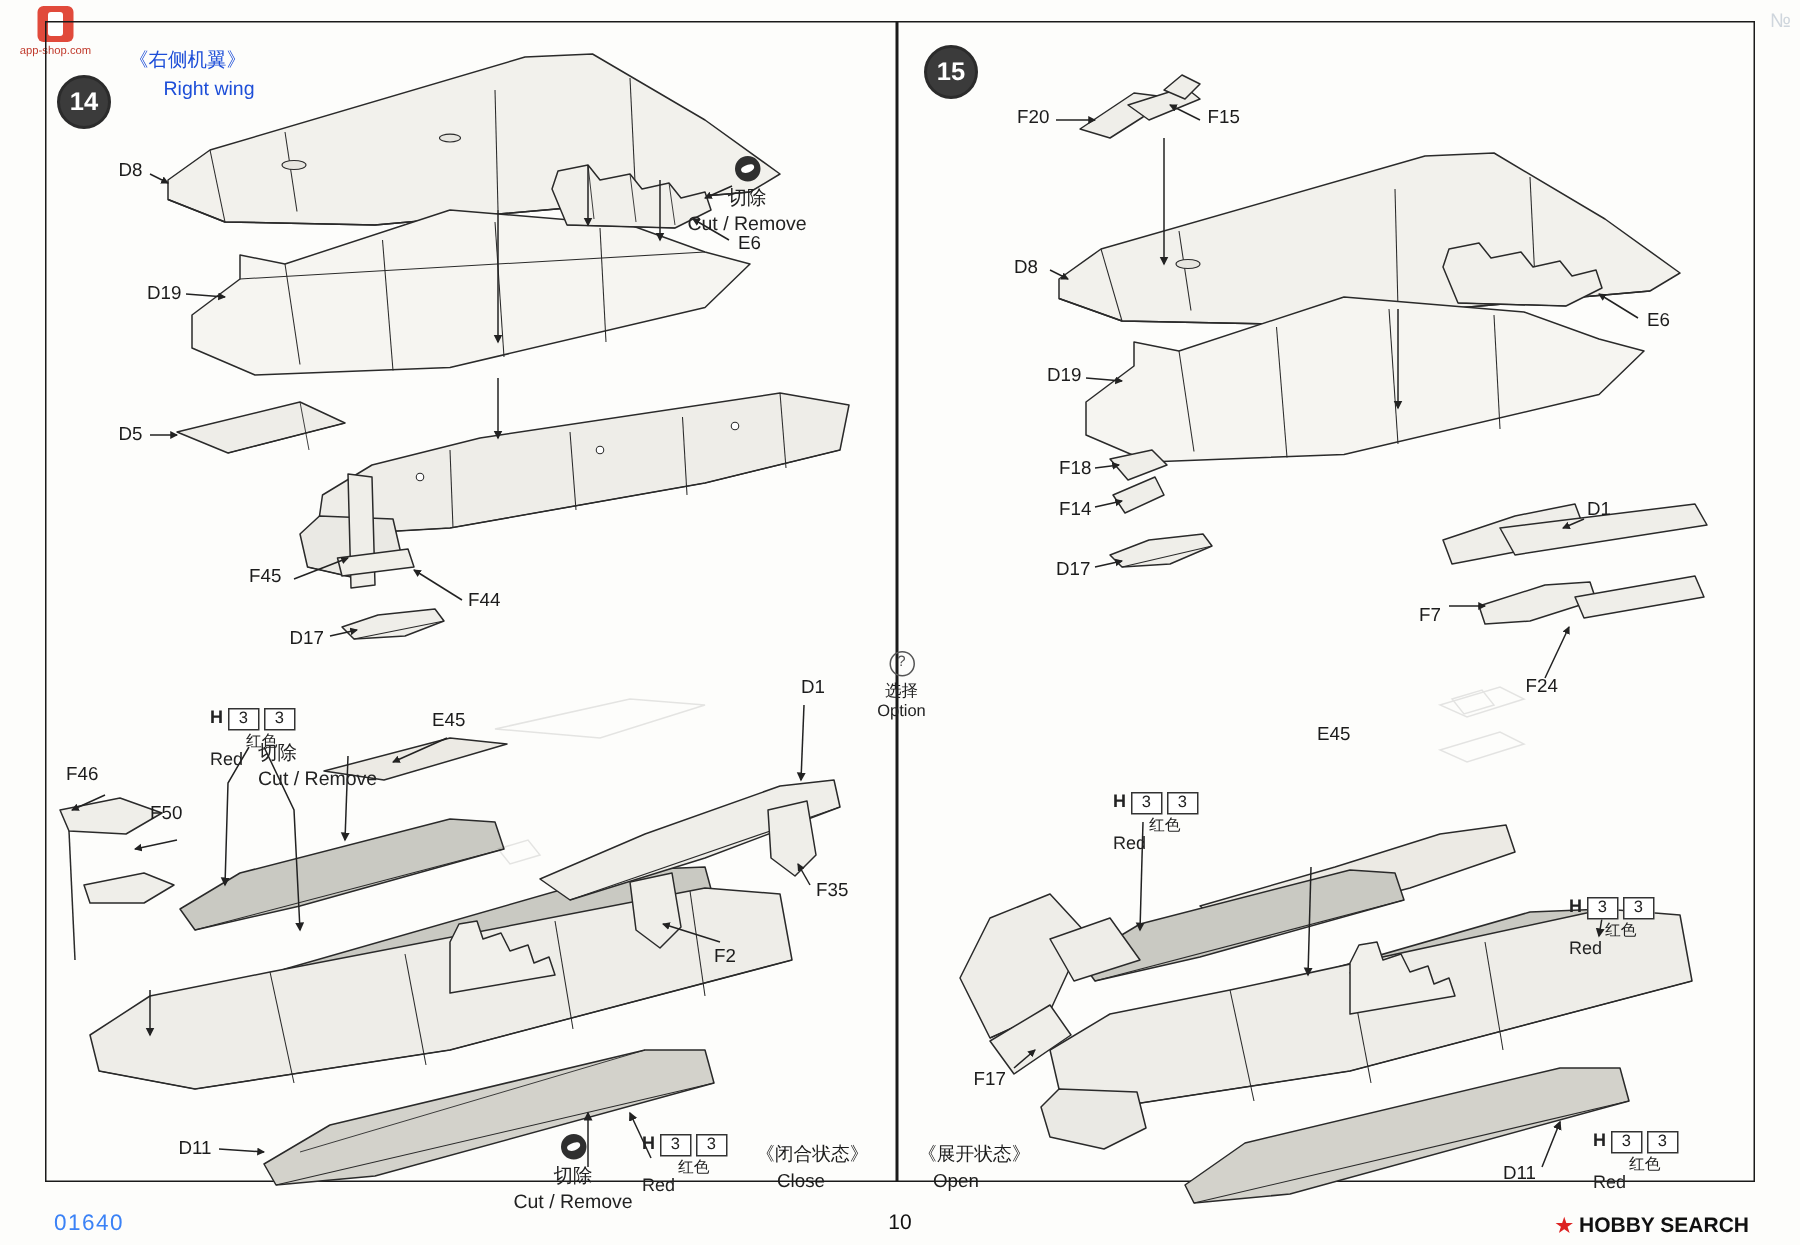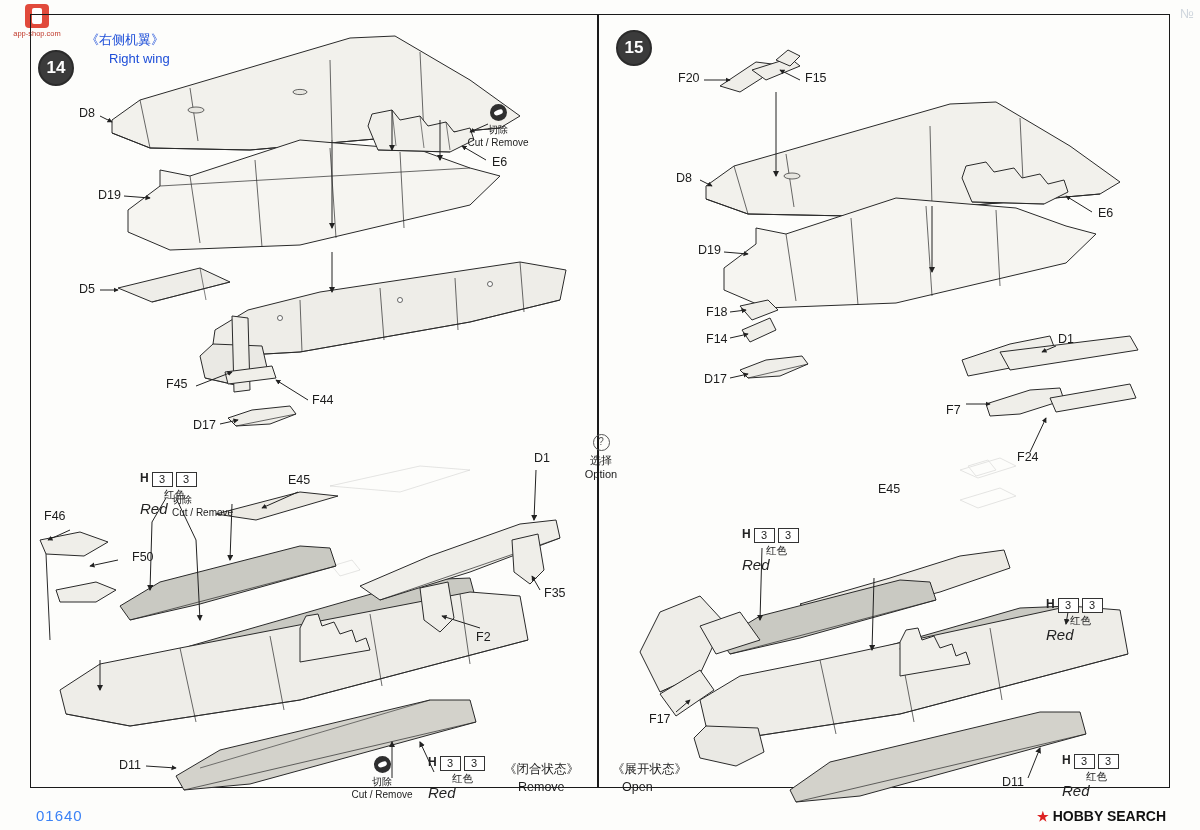--- a/index.html
+++ b/index.html
@@ -62,23 +62,23 @@
   .paint{
     position:absolute;white-space:nowrap;font-size:11.5px;line-height:1.15;
   }
   .paint .row{display:flex;align-items:center;gap:3px;}
   .paint .h{font-weight:bold;font-size:12px;}
   .paint .box{
     border:1px solid #333;padding:0 4px;font-size:11px;min-width:11px;text-align:center;
     background:#fff;
   }
   .paint .cn{font-size:10.5px;margin-top:1px;margin-left:24px;}
-  .paint .en{font-size:15px;font-style:italic;}
-  
-  .cutmark{position:absolute;white-space:nowrap;font-size:10px;text-align:center;}
+  .paint .en{font-size:12px;}
+  
+  .cutmark{position:absolute;white-space:nowrap;font-size:13px;text-align:center;}
   .cutmark .blob{
     width:17px;height:17px;border-radius:50%;background:#2f2f2f;margin:0 auto 2px auto;
     position:relative;
   }
   .cutmark .blob:after{
     content:"";position:absolute;left:4px;top:6px;width:9px;height:5px;
     background:#fff;border-radius:40% 40% 50% 50%;transform:rotate(-20deg);
   }
   .optmark{position:absolute;text-align:center;font-size:11px;white-space:nowrap;}
   .optmark .circ{
@@ -330,21 +330,21 @@
   <div class="label" style="left:193px;top:418px;">D17</div>
 
   <div class="cutmark" style="left:448px;top:104px;width:100px;">
     <div class="blob"></div>
     <div>切除</div>
     <div>Cut / Remove</div>
   </div>
 
   <div class="label" style="left:288px;top:473px;">E45</div>
   <div class="label" style="left:44px;top:509px;">F46</div>
-  <div class="label" style="left:100px;top:550px;margin-left:32px;">F50</div>
+  <div class="label" style="left:100px;top:535px;">F50</div>
   <div class="label" style="left:119px;top:758px;">D11</div>
   <div class="label" style="left:534px;top:451px;">D1</div>
   <div class="label" style="left:544px;top:586px;">F35</div>
   <div class="label" style="left:476px;top:630px;">F2</div>
 
   <div class="paint" style="left:140px;top:472px;">
     <div class="row">
       <span class="h">H</span>
       <span class="box">3</span>
       <span class="box">3</span>
@@ -368,21 +368,21 @@
     <div class="row">
       <span class="h">H</span>
       <span class="box">3</span>
       <span class="box">3</span>
     </div>
     <div class="cn">红色</div>
     <div class="en">Red</div>
   </div>
 
   <div class="label" style="left:504px;top:762px;">《闭合状态》</div>
-  <div class="label" style="left:518px;top:780px;">Remove</div>
+  <div class="label" style="left:518px;top:780px;">Close</div>
 
   <div class="optmark" style="left:576px;top:434px;width:50px;">
     <div class="circ">?</div>
     <div>选择</div>
     <div>Option</div>
   </div>
 
   <div class="label" style="left:678px;top:71px;">F20</div>
   <div class="label" style="left:805px;top:71px;">F15</div>
   <div class="label" style="left:676px;top:171px;">D8</div>
@@ -426,18 +426,19 @@
       <span class="box">3</span>
     </div>
     <div class="cn">红色</div>
     <div class="en">Red</div>
   </div>
 
   <div class="label" style="left:612px;top:762px;text-align:center;">《展开状态》</div>
   <div class="label" style="left:622px;top:780px;">Open</div>
 
   <div class="kitnum">01640</div>
+  <div class="pageno">10</div>
   <div class="brand">
     <span class="star">★</span>
     <span>HOBBY SEARCH</span>
   </div>
 
 </div>
 
 </body></html>

